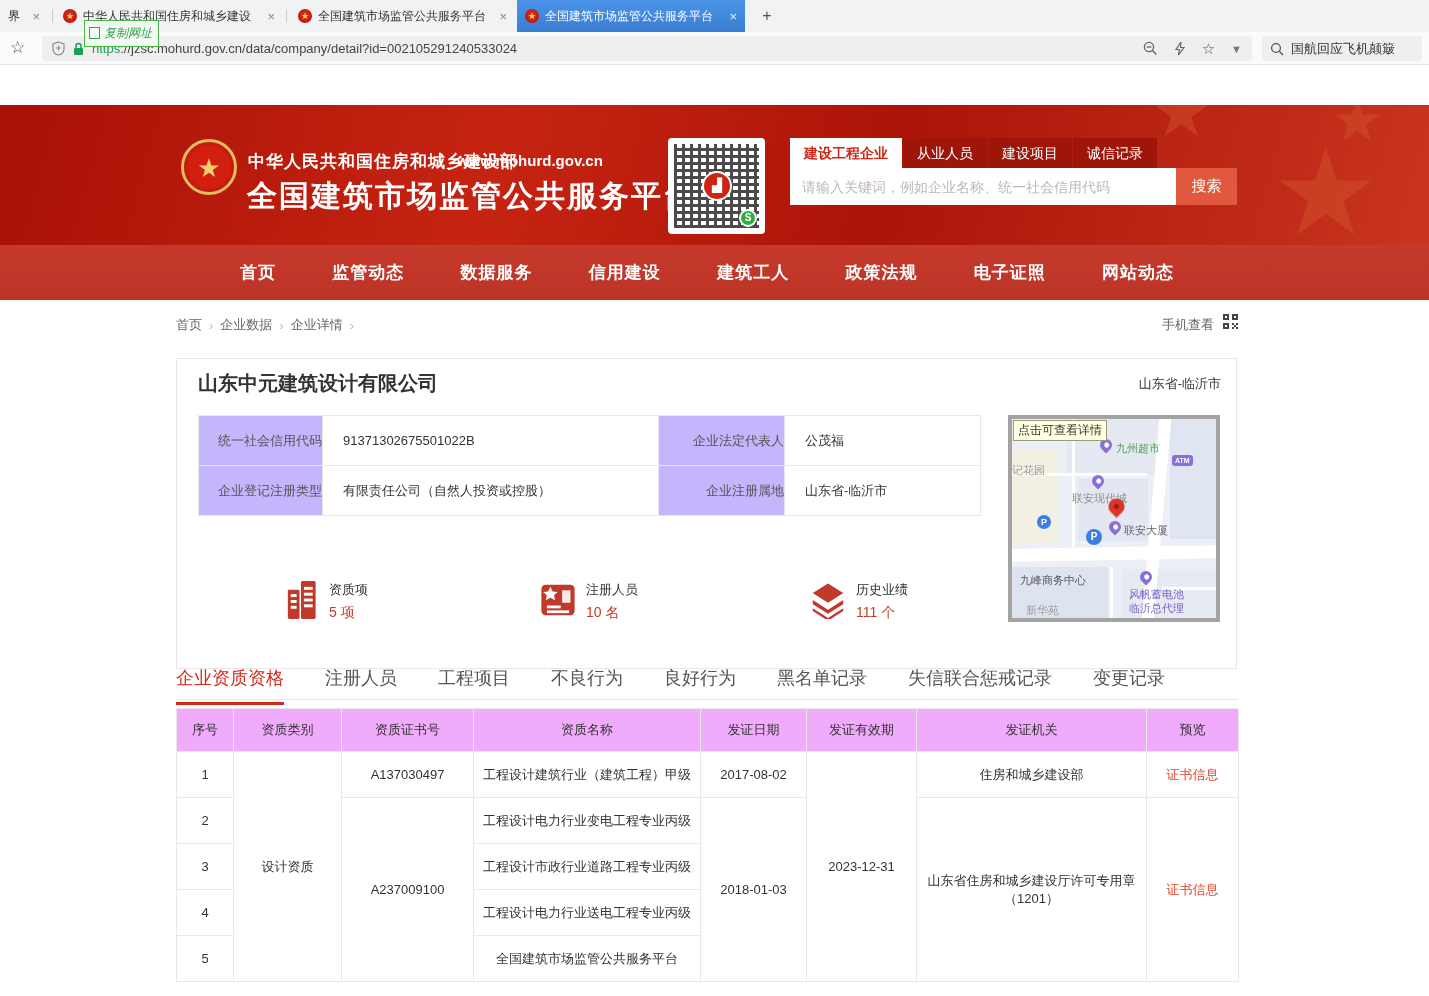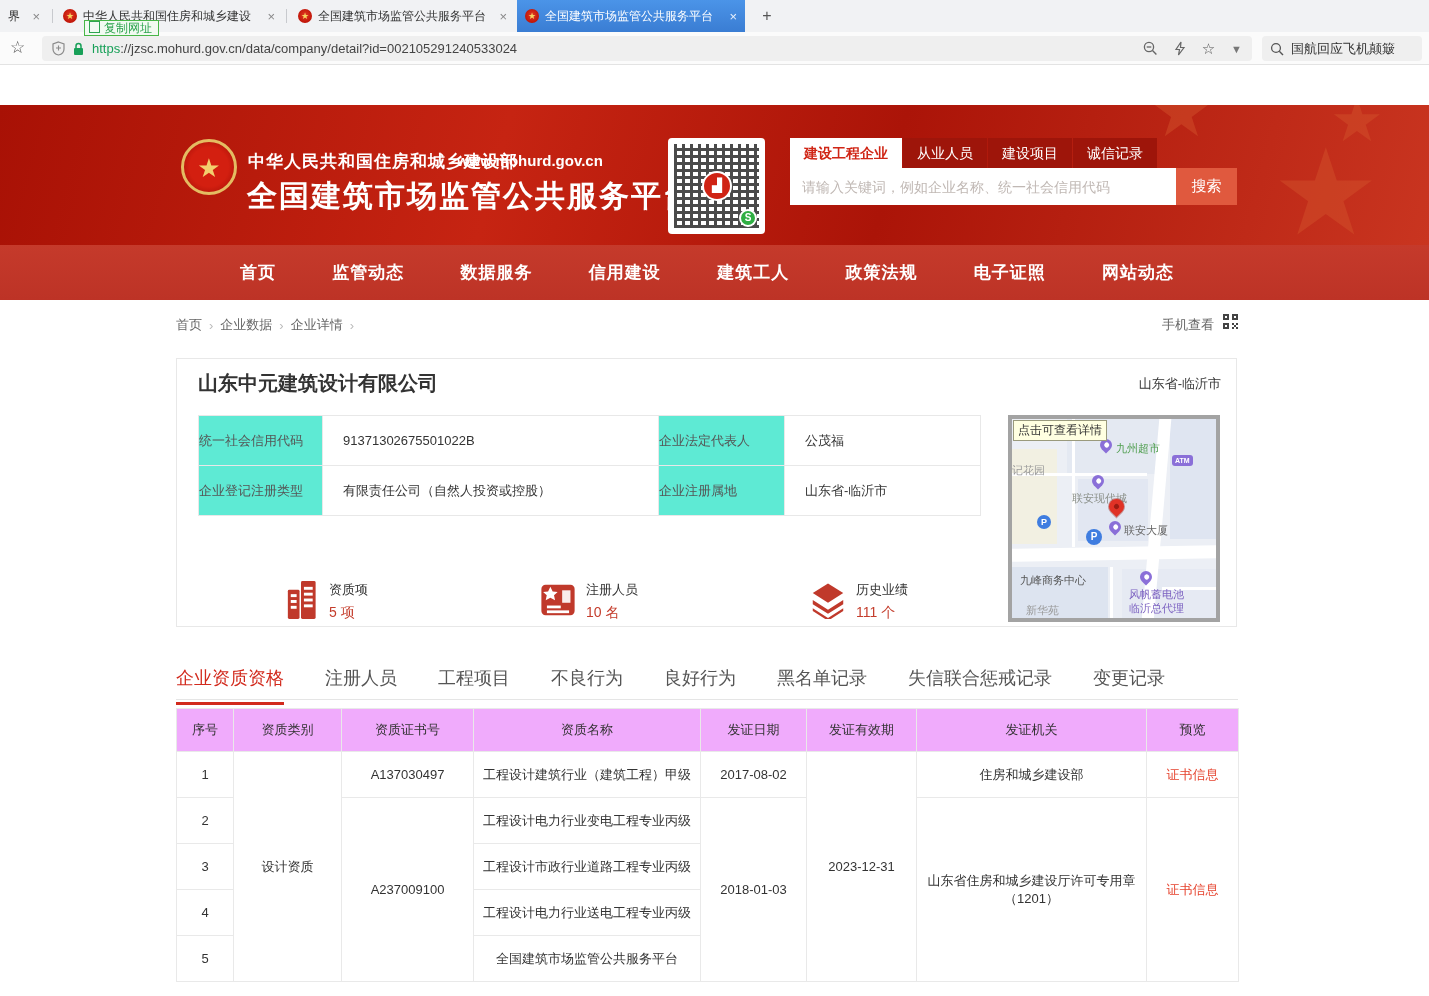--- a/index.html
+++ b/index.html
@@ -9,21 +9,21 @@
   
   .tabbar { position:absolute; left:0; top:0; width:1429px; height:32px; background:#f1f2f4; }
   .tab { position:absolute; top:0; height:32px; display:flex; align-items:center; font-size:12px; color:#333; padding:0 8px; }
   .tab .tab-title { flex:1; overflow:hidden; white-space:nowrap; }
   .tab .tab-close { color:#888; font-size:13px; margin-left:6px; cursor:pointer; }
   .tab-sep { position:absolute; top:9px; width:1px; height:14px; background:#c8cace; }
   .tab.active { background:linear-gradient(180deg,#4b94e8,#3a7dd3); color:#fff; }
   .tab.active .tab-close { color:#e8f1fc; }
   .favicon { width:14px; height:14px; border-radius:50%; background:radial-gradient(circle at 50% 45%, #e23b25 0%, #c01508 70%); color:#f7d560; font-size:9px; line-height:14px; text-align:center; margin-right:6px; flex:0 0 14px; }
   .newtab-btn { position:absolute; left:756px; top:6px; width:22px; height:20px; font-size:16px; color:#555; text-align:center; line-height:20px; }
-  .copy-tooltip { position:absolute; left:84px; top:20px; height:16px; background:#f2faf2; border:1px solid #48b648; color:#2ea44f; font-size:12px; display:flex; align-items:center; padding:0 6px; z-index:30; }
+  .copy-tooltip { position:absolute; left:84px; top:20px; height:27px; background:#f2faf2; border:1px solid #48b648; color:#2ea44f; font-size:12px; display:flex; align-items:center; padding:0 6px; z-index:30;font-style:italic; }
   .copy-tooltip .copy-ic { width:9px; height:10px; border:1px solid #2ea44f; margin-right:4px; position:relative; background:#f2faf2; }
   .copy-tooltip .copy-ic::before { content:""; position:absolute; left:-3px; top:-3px; width:9px; height:10px; border:1px solid #2ea44f; background:#f2faf2; }
 
   .toolbar { position:absolute; left:0; top:32px; width:1429px; height:33px; background:#fbfbfb; border-bottom:1px solid #e3e3e3; }
   .bm-star { position:absolute; left:10px; top:5px; font-size:17px; color:#555; }
   .urlbox { position:absolute; left:42px; top:4px; width:1210px; height:25px; background:#efefef; border-radius:4px; display:flex; align-items:center; padding:0 10px; }
   .urlbox .shield { margin-right:8px; }
   .url-text { font-size:13px; color:#444; white-space:nowrap; overflow:hidden; flex:1; margin-left:8px; }
   .url-text .proto { color:#18a058;text-align:center; }
   .url-icons { display:flex; align-items:center; gap:16px; margin-left:10px; color:#555; }
@@ -57,26 +57,26 @@
   .nav-item { color:#fff; font-size:17px; font-weight:bold; line-height:55px; letter-spacing:1px; }
 
   
   .crumb-row { position:absolute; left:176px; top:313px; width:1062px; height:24px; font-size:13px; color:#666; }
   .crumbs { position:absolute; left:0; top:3px; display:flex; gap:7px; align-items:center; }
   .crumb-sep { color:#bbb; }
   .mobile-view { position:absolute; right:24px; top:3px; color:#666; }
   .mini-qr { position:absolute; right:0; top:1px; }
 
   
-  .card { position:absolute; left:176px; top:358px; width:1061px; height:269px; border:1px solid #e8e8e8; background:#fff;padding-left:44px; }
+  .card { position:absolute; left:176px; top:358px; width:1061px; height:311px; border:1px solid #e8e8e8; background:#fff;padding-left:44px; }
   .c-title { position:absolute; left:21px; top:11px; font-size:20px; font-weight:bold; color:#333; }
   .c-region { position:absolute; right:15px; top:16px; font-size:13px; color:#333; }
   .info-table { position:absolute; left:21px; top:56px; border-collapse:collapse; table-layout:fixed; }
   .info-table td { border:1px solid #e8e8e8; font-size:13px; height:50px; }
-  .info-table td.lab { background:#5eead4; color:#555; text-align:left; }
+  .info-table td.lab { background:#c4b5fd; color:#555; text-align:right; }
   .info-table td.val { color:#333; padding-left:20px; }
   .stats { position:absolute; left:21px; top:218px; width:782px; height:52px; }
   .stat { position:absolute; top:4px; display:flex; gap:10px; }
   .stat .txt .l1 { font-size:13px; color:#333; }
   .stat .txt .l2 { font-size:14px; color:#c43d2c; margin-top:5px; }
   .stat svg { width:36px; height:38px; }
 
   
   .map { position:absolute; left:831px; top:56px; width:212px; height:207px; background:#eceff5; overflow:hidden; border:4px solid #a3a3a3; }
   .blk { position:absolute; }

